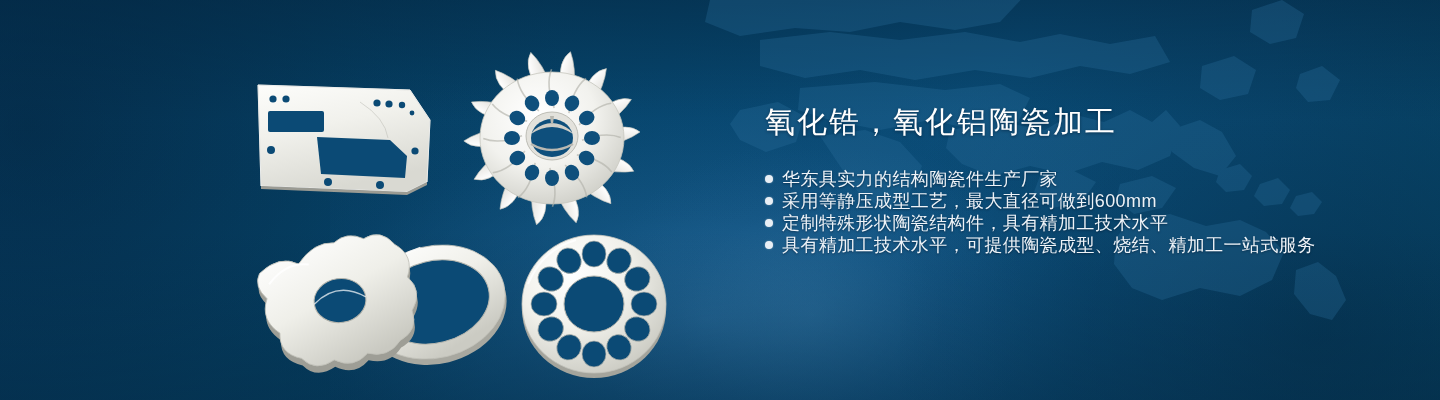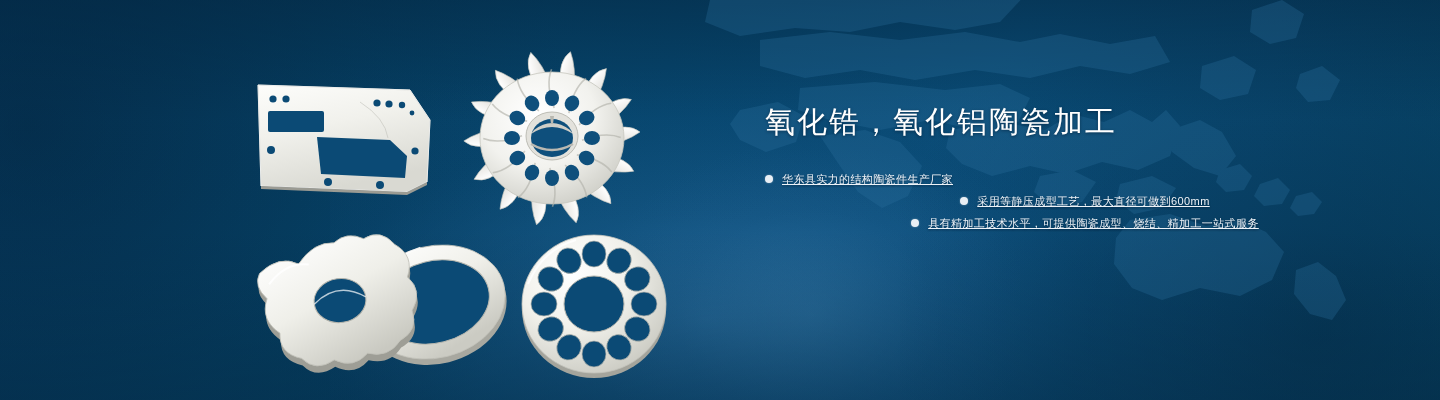--- a/index.html
+++ b/index.html
@@ -50,30 +50,29 @@
   .copy{ position:absolute; left:765px; top:104px; width:640px; }
   .headline{
     font-size:30px; line-height:1.2; color:#ffffff; letter-spacing:2px;
     font-weight:400; white-space:nowrap;
     text-shadow:0 1px 3px rgba(0,20,40,.55);
   }
   .bullets{ list-style:none; margin-top:28px; }
   .bullet{
     display:flex; align-items:center; height:22px; margin-bottom:0px;
   }
-  .bullet + .bullet{ margin-top:0px;justify-content:center; }
+  .bullet + .bullet{ margin-top:0px; }
   .dot{
     width:8px; height:8px; border-radius:50%;
     background:#e9eff5; flex:0 0 8px; margin-right:9px;
     box-shadow:0 0 2px rgba(255,255,255,.4);
   }
   .btext{
-    font-size:11px; color:#eef3f8; letter-spacing:.4px; white-space:nowrap;
+    font-size:18px; color:#eef3f8; letter-spacing:.4px; white-space:nowrap;
     text-shadow:0 1px 2px rgba(0,18,36,.5);
-    text-decoration:underline;
   }
 
   
   .parts{ position:absolute; left:0; top:0; width:760px; height:400px; }
   .part{ position:absolute; }
   .part svg{ display:block; overflow:visible; }
 </style>
 </head>
 <body>
 
@@ -301,18 +300,22 @@
       <li class="bullet">
         <span class="dot"></span>
         <span class="btext">华东具实力的结构陶瓷件生产厂家</span>
       </li>
       <li class="bullet">
         <span class="dot"></span>
         <span class="btext">采用等静压成型工艺，最大直径可做到600mm</span>
       </li>
       <li class="bullet">
         <span class="dot"></span>
+        <span class="btext">定制特殊形状陶瓷结构件，具有精加工技术水平</span>
+      </li>
+      <li class="bullet">
+        <span class="dot"></span>
         <span class="btext">具有精加工技术水平，可提供陶瓷成型、烧结、精加工一站式服务</span>
       </li>
     </ul>
   </div>
 
 </div>
 
 </body></html>

